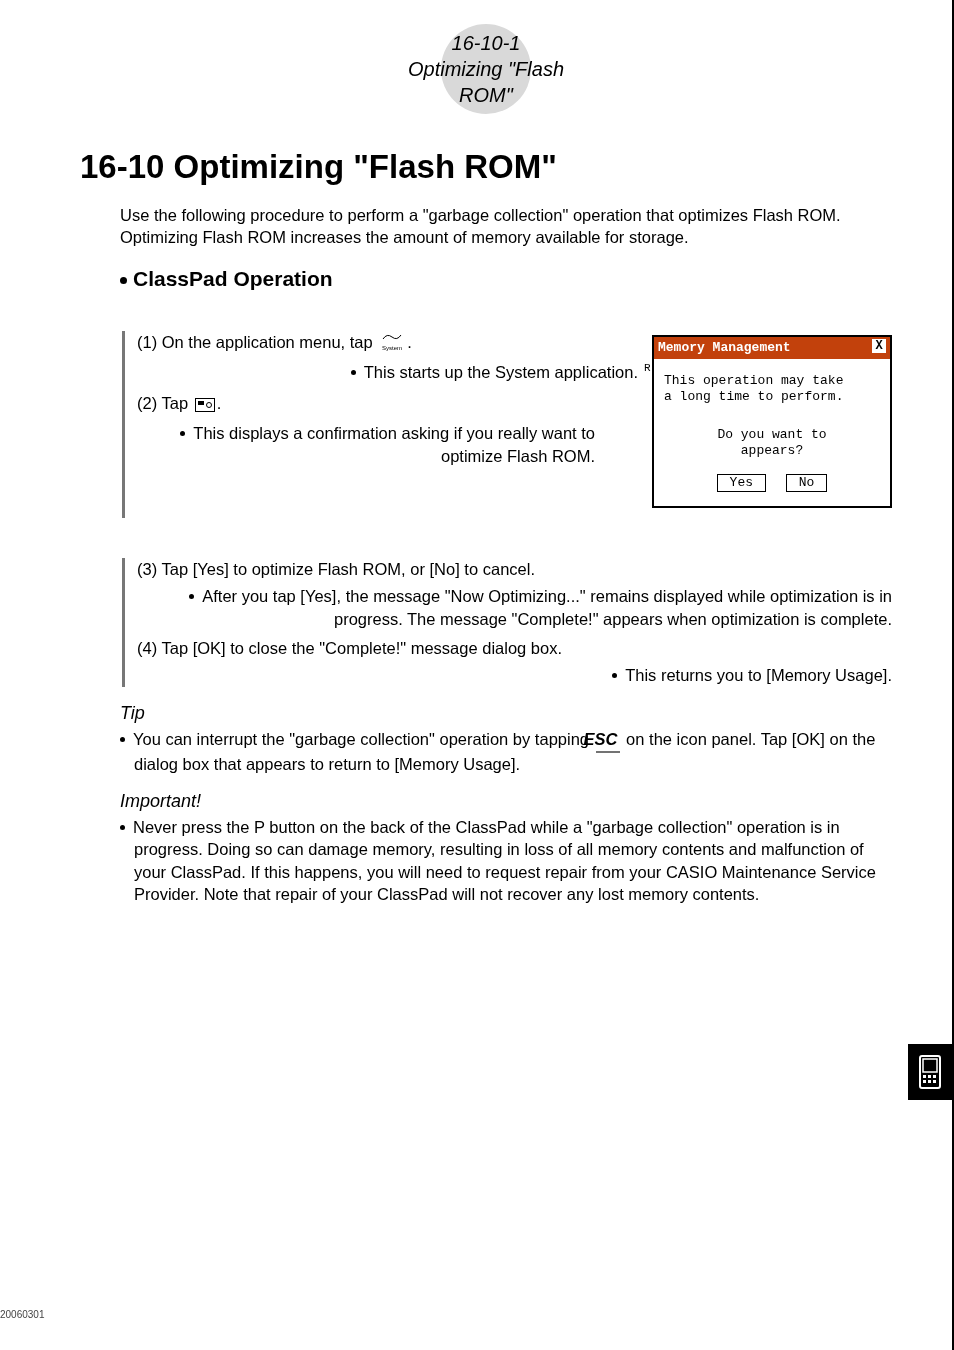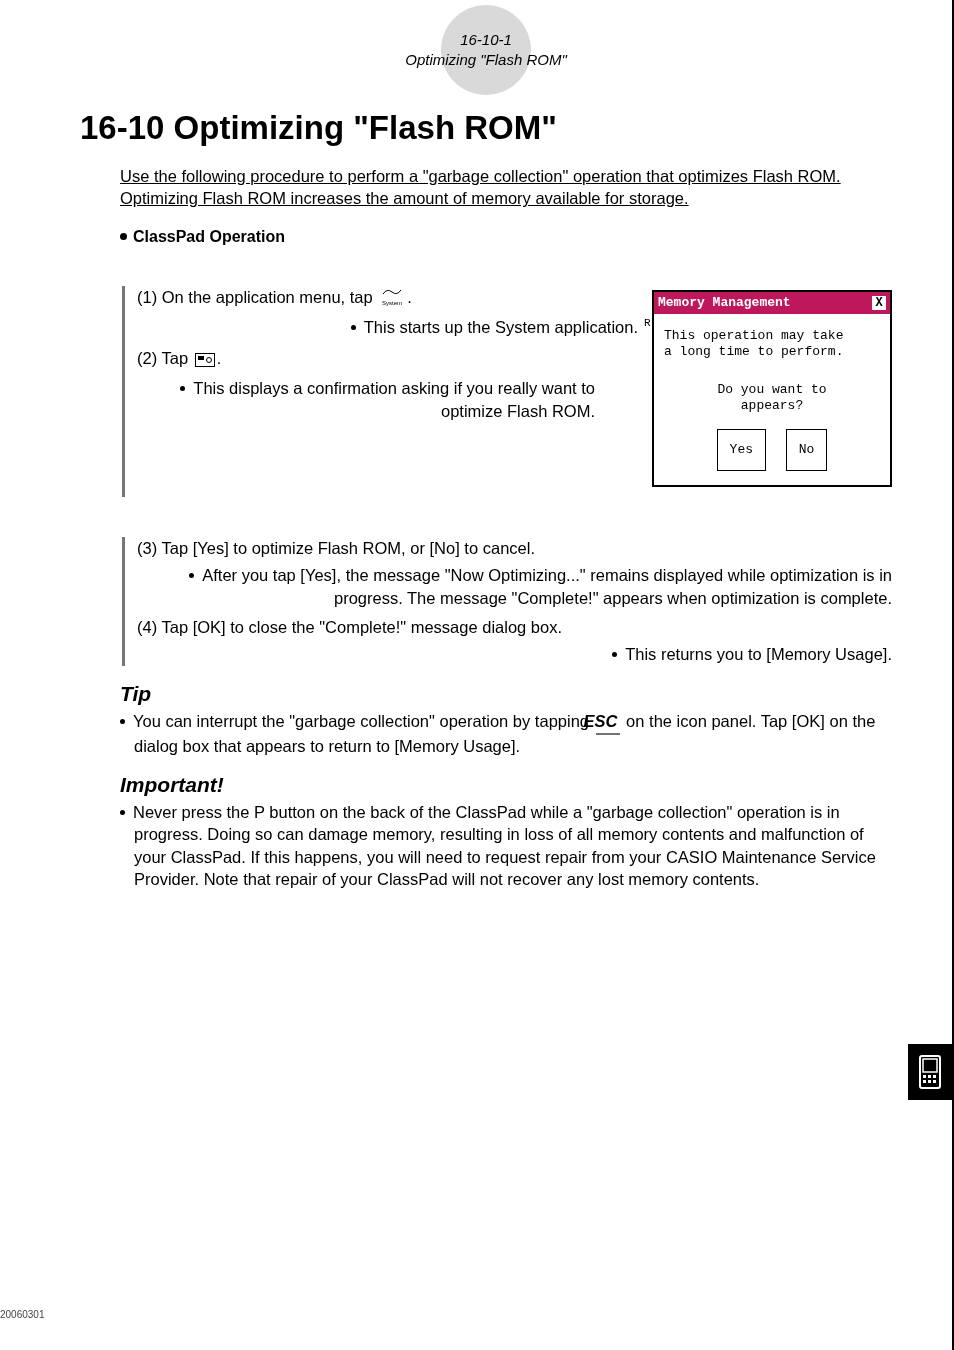--- a/index.html
+++ b/index.html
@@ -17,21 +17,21 @@
     box-sizing: border-box;
     padding: 30px 60px 40px 80px;
     border-right: 2px solid #000;
   }
   .header-badge {
     position: relative;
     width: 200px;
     margin: 0 auto 40px auto;
     text-align: center;
     font-style: italic;
-    font-size: 15px;
+    font-size: 20px;
     line-height: 1.3;
   }
   .header-badge::after {
     content: "";
     position: absolute;
     z-index: -1;
     width: 90px;
     height: 90px;
     background: #d9d9d9;
     border-radius: 50%;
@@ -41,24 +41,23 @@
   }
   h1 {
     font-size: 33px;
     font-weight: bold;
     margin: 0 0 18px 0;
   }
   .intro {
     font-size: 16.5px;
     line-height: 1.35;
     margin: 0 0 18px 40px;
-    text-decoration: underline;
   }
   .op-head {
-    font-size: 16px;
+    font-size: 21px;
     font-weight: bold;
     margin: 0 0 6px 40px;
   }
   .bullet-dot {
     display: inline-block;
     width: 7px;
     height: 7px;
     background: #000;
     border-radius: 50%;
     vertical-align: 2px;
@@ -86,63 +85,63 @@
   }
   .dialog {
     width: 236px;
     border: 2px solid #000;
     font-family: "Courier New", monospace;
     font-size: 13px;
     background: #fff;
     position: relative;
   }
   .dialog-title {
-    background: #be185d;
+    background: #c2410c;
     color: #fff;
     font-weight: bold;
     padding: 2px 4px;
     display: flex;
     justify-content: space-between;
-    align-items: center;
+    align-items: flex-start;
   }
   .dialog-title .x {
     background: #fff;
     color: #000;
     width: 14px; height: 14px;
     line-height: 14px;
     text-align: center;
     font-weight: bold;
     font-size: 12px;
   }
   .dialog-body {
     padding: 14px 10px 10px 10px;
     line-height: 1.25;
   }
   .dialog-q { margin-top: 22px; margin-bottom: 14px; text-align: center; }
   .dialog-btns { text-align: center; padding-bottom: 4px; }
   .dbtn {
     display: inline-block;
     border: 1px solid #000;
-    padding: 12px 12px;
+    padding: 0 12px;
     margin: 0 6px;
     font-family: "Courier New", monospace;
     font-size: 13px;
     background: #fff;
   }
   .edge-mark {
     position: absolute;
     font-family: "Courier New", monospace;
     font-size: 11px;
     line-height: 1;
   }
   .edge-R { left: -10px; top: 26px; }
   .tip-head, .imp-head {
     font-style: italic;
-    font-weight: bold;
-    font-size: 21px;
+    font-weight: normal;
+    font-size: 18px;
     margin: 16px 0 4px 40px;
   }
   .tip-body, .imp-body {
     font-size: 16.5px;
     line-height: 1.35;
     margin-left: 54px;
     text-indent: -14px;
   }
   .tip-body .dot, .imp-body .dot {
     display:inline-block;width:5px;height:5px;background:#000;border-radius:50%;

